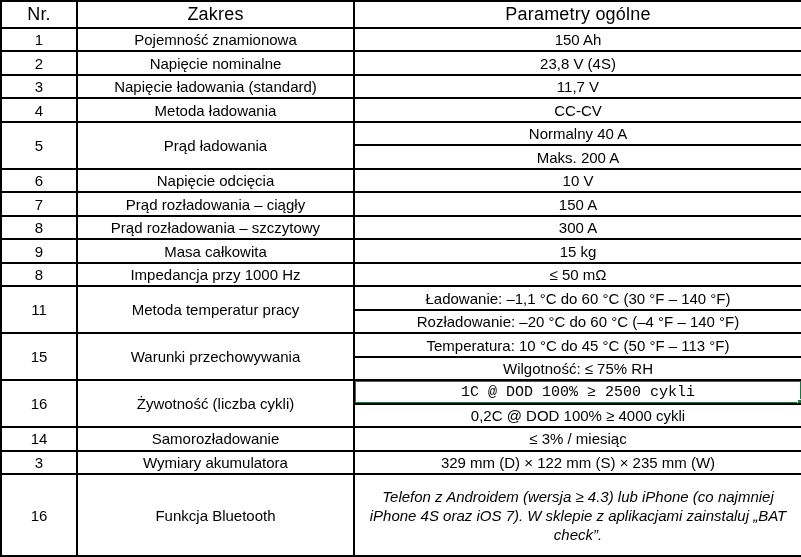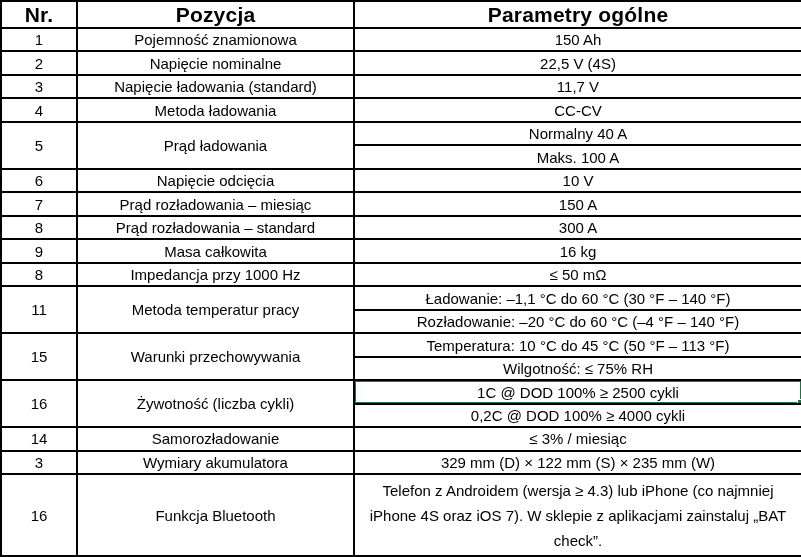--- a/index.html
+++ b/index.html
@@ -20,33 +20,34 @@
   }
   .spec-table th,
   .spec-table td {
     border: 2px solid #000000;
     text-align: center;
     vertical-align: middle;
     padding: 0 5px;
     overflow: hidden;
   }
   .spec-table th {
-    font-size: 21px;
-    font-weight: bold;
+    font-size: 18px;
+    font-weight: normal;
     letter-spacing: 0.2px;
   }
   .spec-table td {
     font-size: 15px;
   }
   thead tr { height: 27px; }
   tbody tr { height: 23px; }
   tbody tr.tall { height: 80px; }
-  tbody tr.tall td.col-value { line-height: 25px; }
+  tbody tr.tall td.col-value { line-height: 19px; font-style: italic; }
   td.selected {
     position: relative;
+    font-family: Liberation Mono, monospace;
   }
   .sel-overlay {
     position: absolute;
     left: -2px;
     top: -2px;
     right: -2px;
     bottom: -2px;
     border: 3px solid var(--sel-color, #217346);
     pointer-events: none;
     z-index: 2;
@@ -67,72 +68,72 @@
 
 <table class="spec-table">
   <colgroup>
     <col style="width:76px">
     <col style="width:277px">
     <col style="width:448px">
   </colgroup>
   <thead>
     <tr>
       <th>Nr.</th>
-      <th>Pozycja</th>
+      <th>Zakres</th>
       <th>Parametry ogólne</th>
     </tr>
   </thead>
   <tbody>
       <tr>
         <td class="col-nr" rowspan="1">1</td>
         <td class="col-label" rowspan="1">Pojemność znamionowa</td>
         <td class="col-value"><span>150 Ah</span></td>
       </tr>
       <tr>
         <td class="col-nr" rowspan="1">2</td>
         <td class="col-label" rowspan="1">Napięcie nominalne</td>
-        <td class="col-value"><span>22,5 V (4S)</span></td>
+        <td class="col-value"><span>23,8 V (4S)</span></td>
       </tr>
       <tr>
         <td class="col-nr" rowspan="1">3</td>
         <td class="col-label" rowspan="1">Napięcie ładowania (standard)</td>
         <td class="col-value"><span>11,7 V</span></td>
       </tr>
       <tr>
         <td class="col-nr" rowspan="1">4</td>
         <td class="col-label" rowspan="1">Metoda ładowania</td>
         <td class="col-value"><span>CC-CV</span></td>
       </tr>
       <tr>
         <td class="col-nr" rowspan="2">5</td>
         <td class="col-label" rowspan="2">Prąd ładowania</td>
         <td class="col-value"><span>Normalny 40 A</span></td>
       </tr>
       <tr>
-        <td class="col-value"><span>Maks. 100 A</span></td>
+        <td class="col-value"><span>Maks. 200 A</span></td>
       </tr>
       <tr>
         <td class="col-nr" rowspan="1">6</td>
         <td class="col-label" rowspan="1">Napięcie odcięcia</td>
         <td class="col-value"><span>10 V</span></td>
       </tr>
       <tr>
         <td class="col-nr" rowspan="1">7</td>
-        <td class="col-label" rowspan="1">Prąd rozładowania – miesiąc</td>
+        <td class="col-label" rowspan="1">Prąd rozładowania – ciągły</td>
         <td class="col-value"><span>150 A</span></td>
       </tr>
       <tr>
         <td class="col-nr" rowspan="1">8</td>
-        <td class="col-label" rowspan="1">Prąd rozładowania – standard</td>
+        <td class="col-label" rowspan="1">Prąd rozładowania – szczytowy</td>
         <td class="col-value"><span>300 A</span></td>
       </tr>
       <tr>
         <td class="col-nr" rowspan="1">9</td>
         <td class="col-label" rowspan="1">Masa całkowita</td>
-        <td class="col-value"><span>16 kg</span></td>
+        <td class="col-value"><span>15 kg</span></td>
       </tr>
       <tr>
         <td class="col-nr" rowspan="1">8</td>
         <td class="col-label" rowspan="1">Impedancja przy 1000 Hz</td>
         <td class="col-value"><span>≤ 50 mΩ</span></td>
       </tr>
       <tr>
         <td class="col-nr" rowspan="2">11</td>
         <td class="col-label" rowspan="2">Metoda temperatur pracy</td>
         <td class="col-value"><span>Ładowanie: –1,1 °C do 60 °C (30 °F – 140 °F)</span></td>

